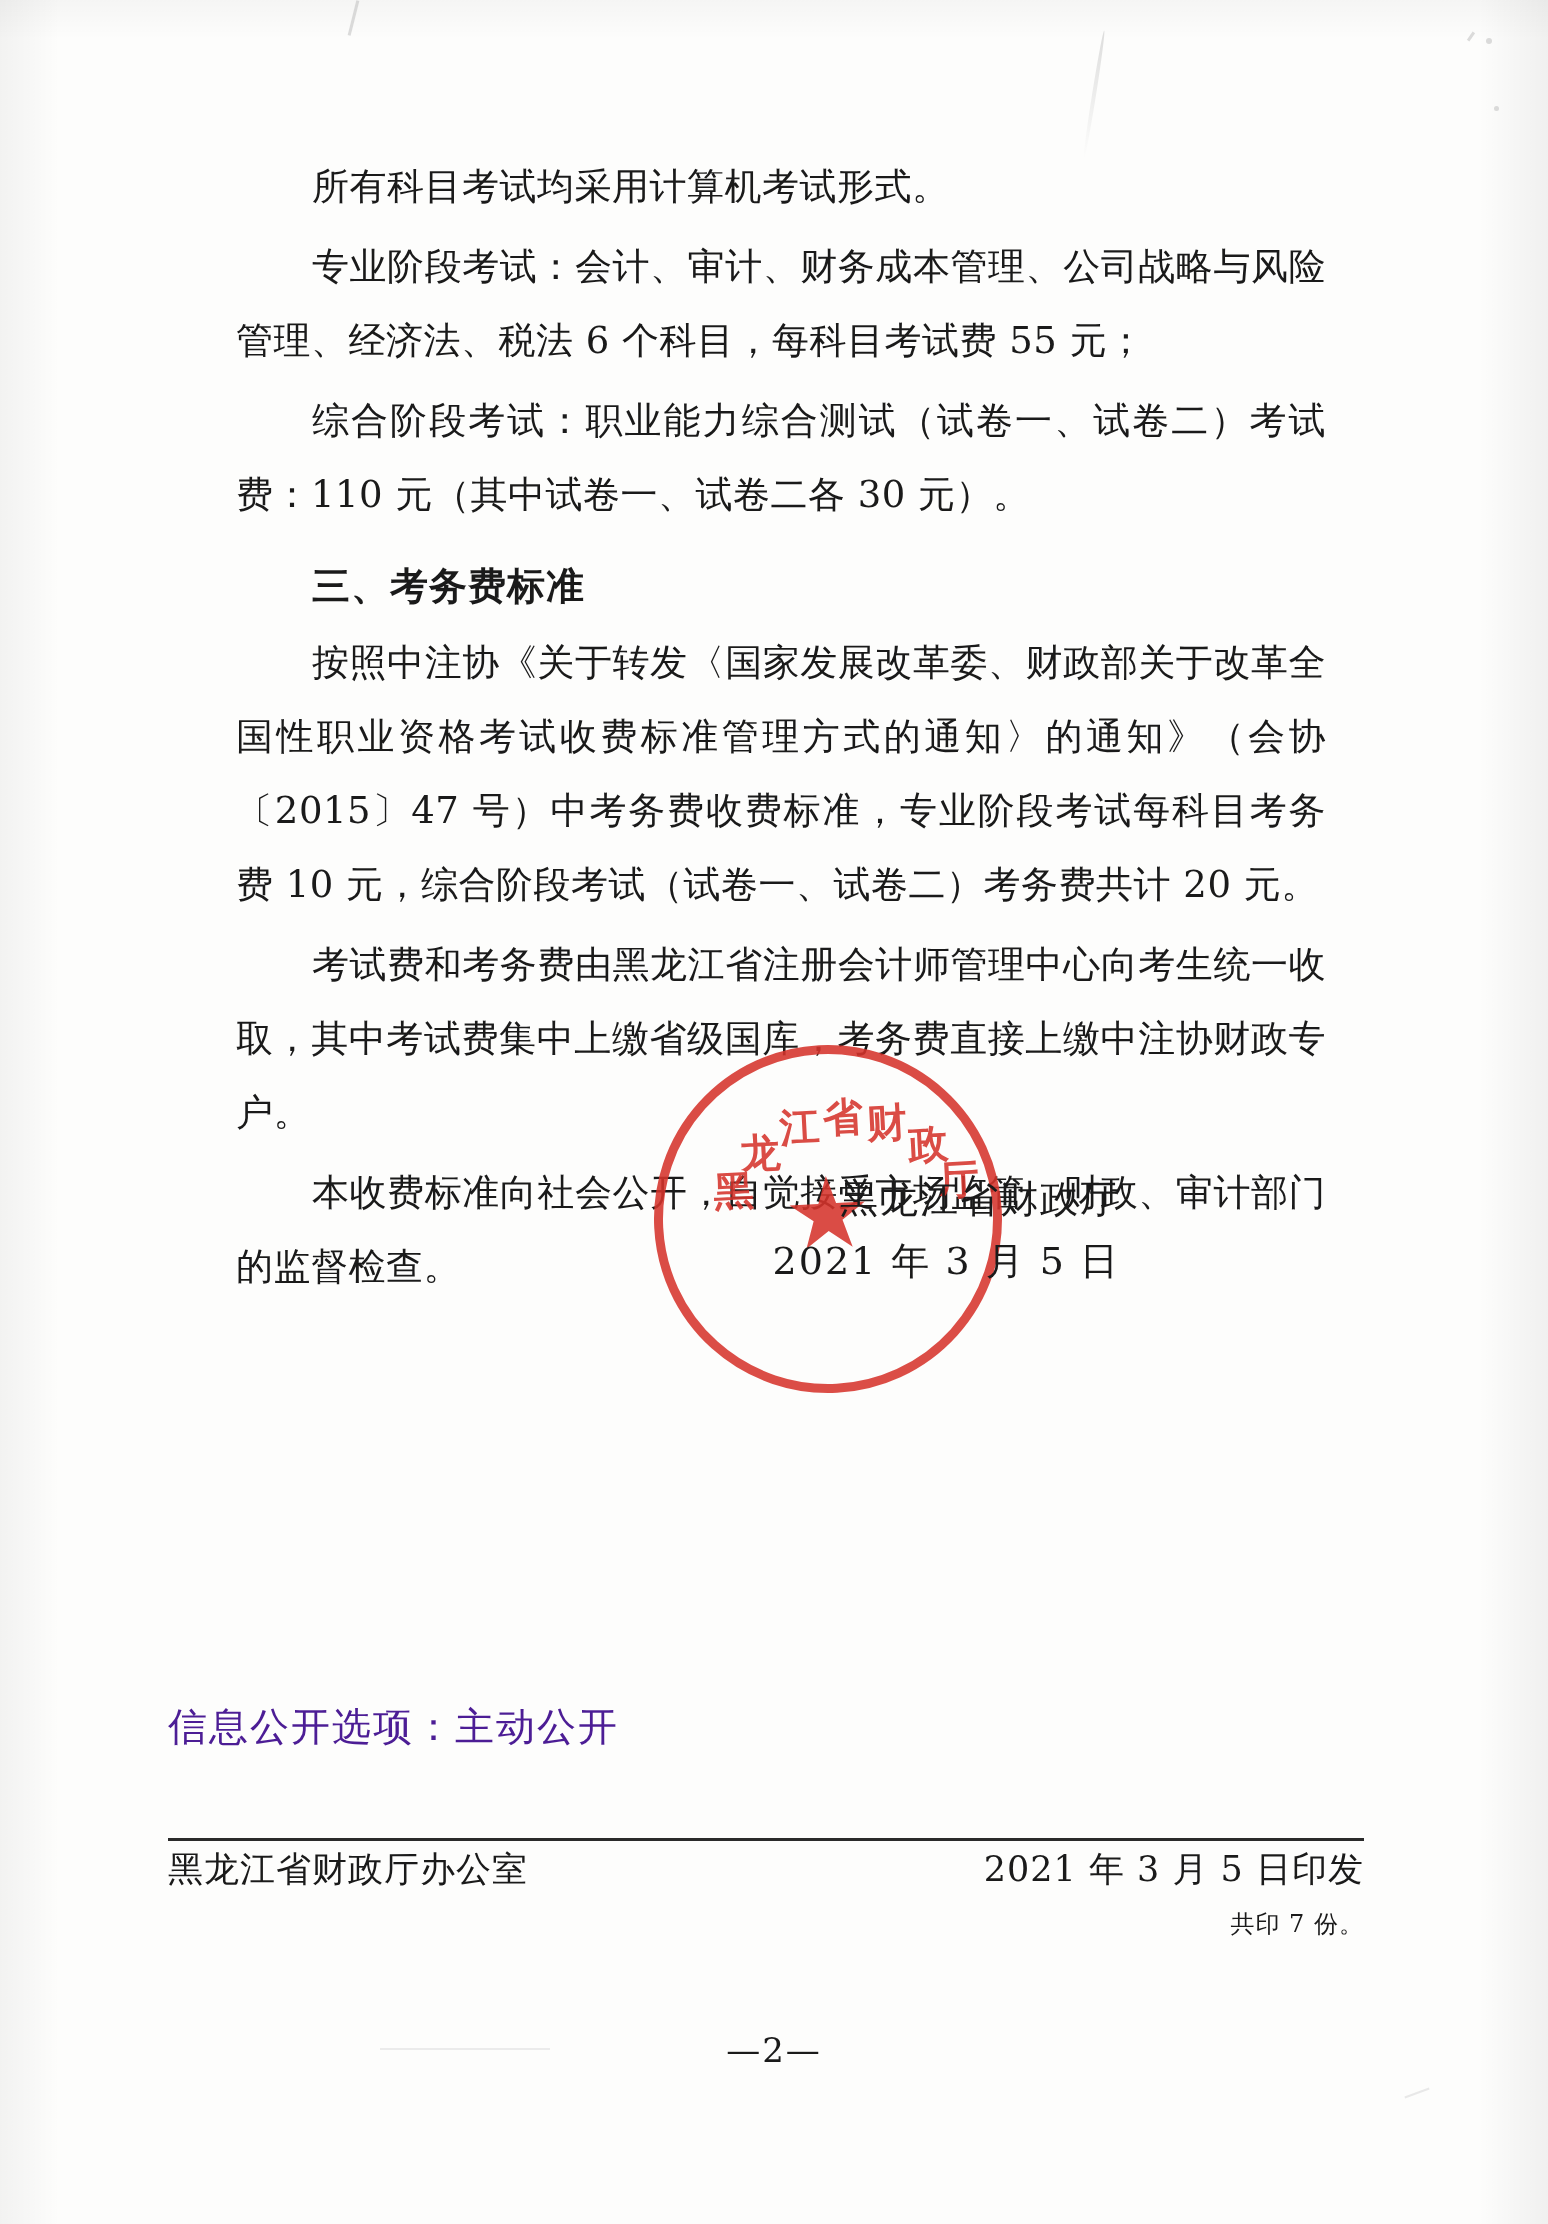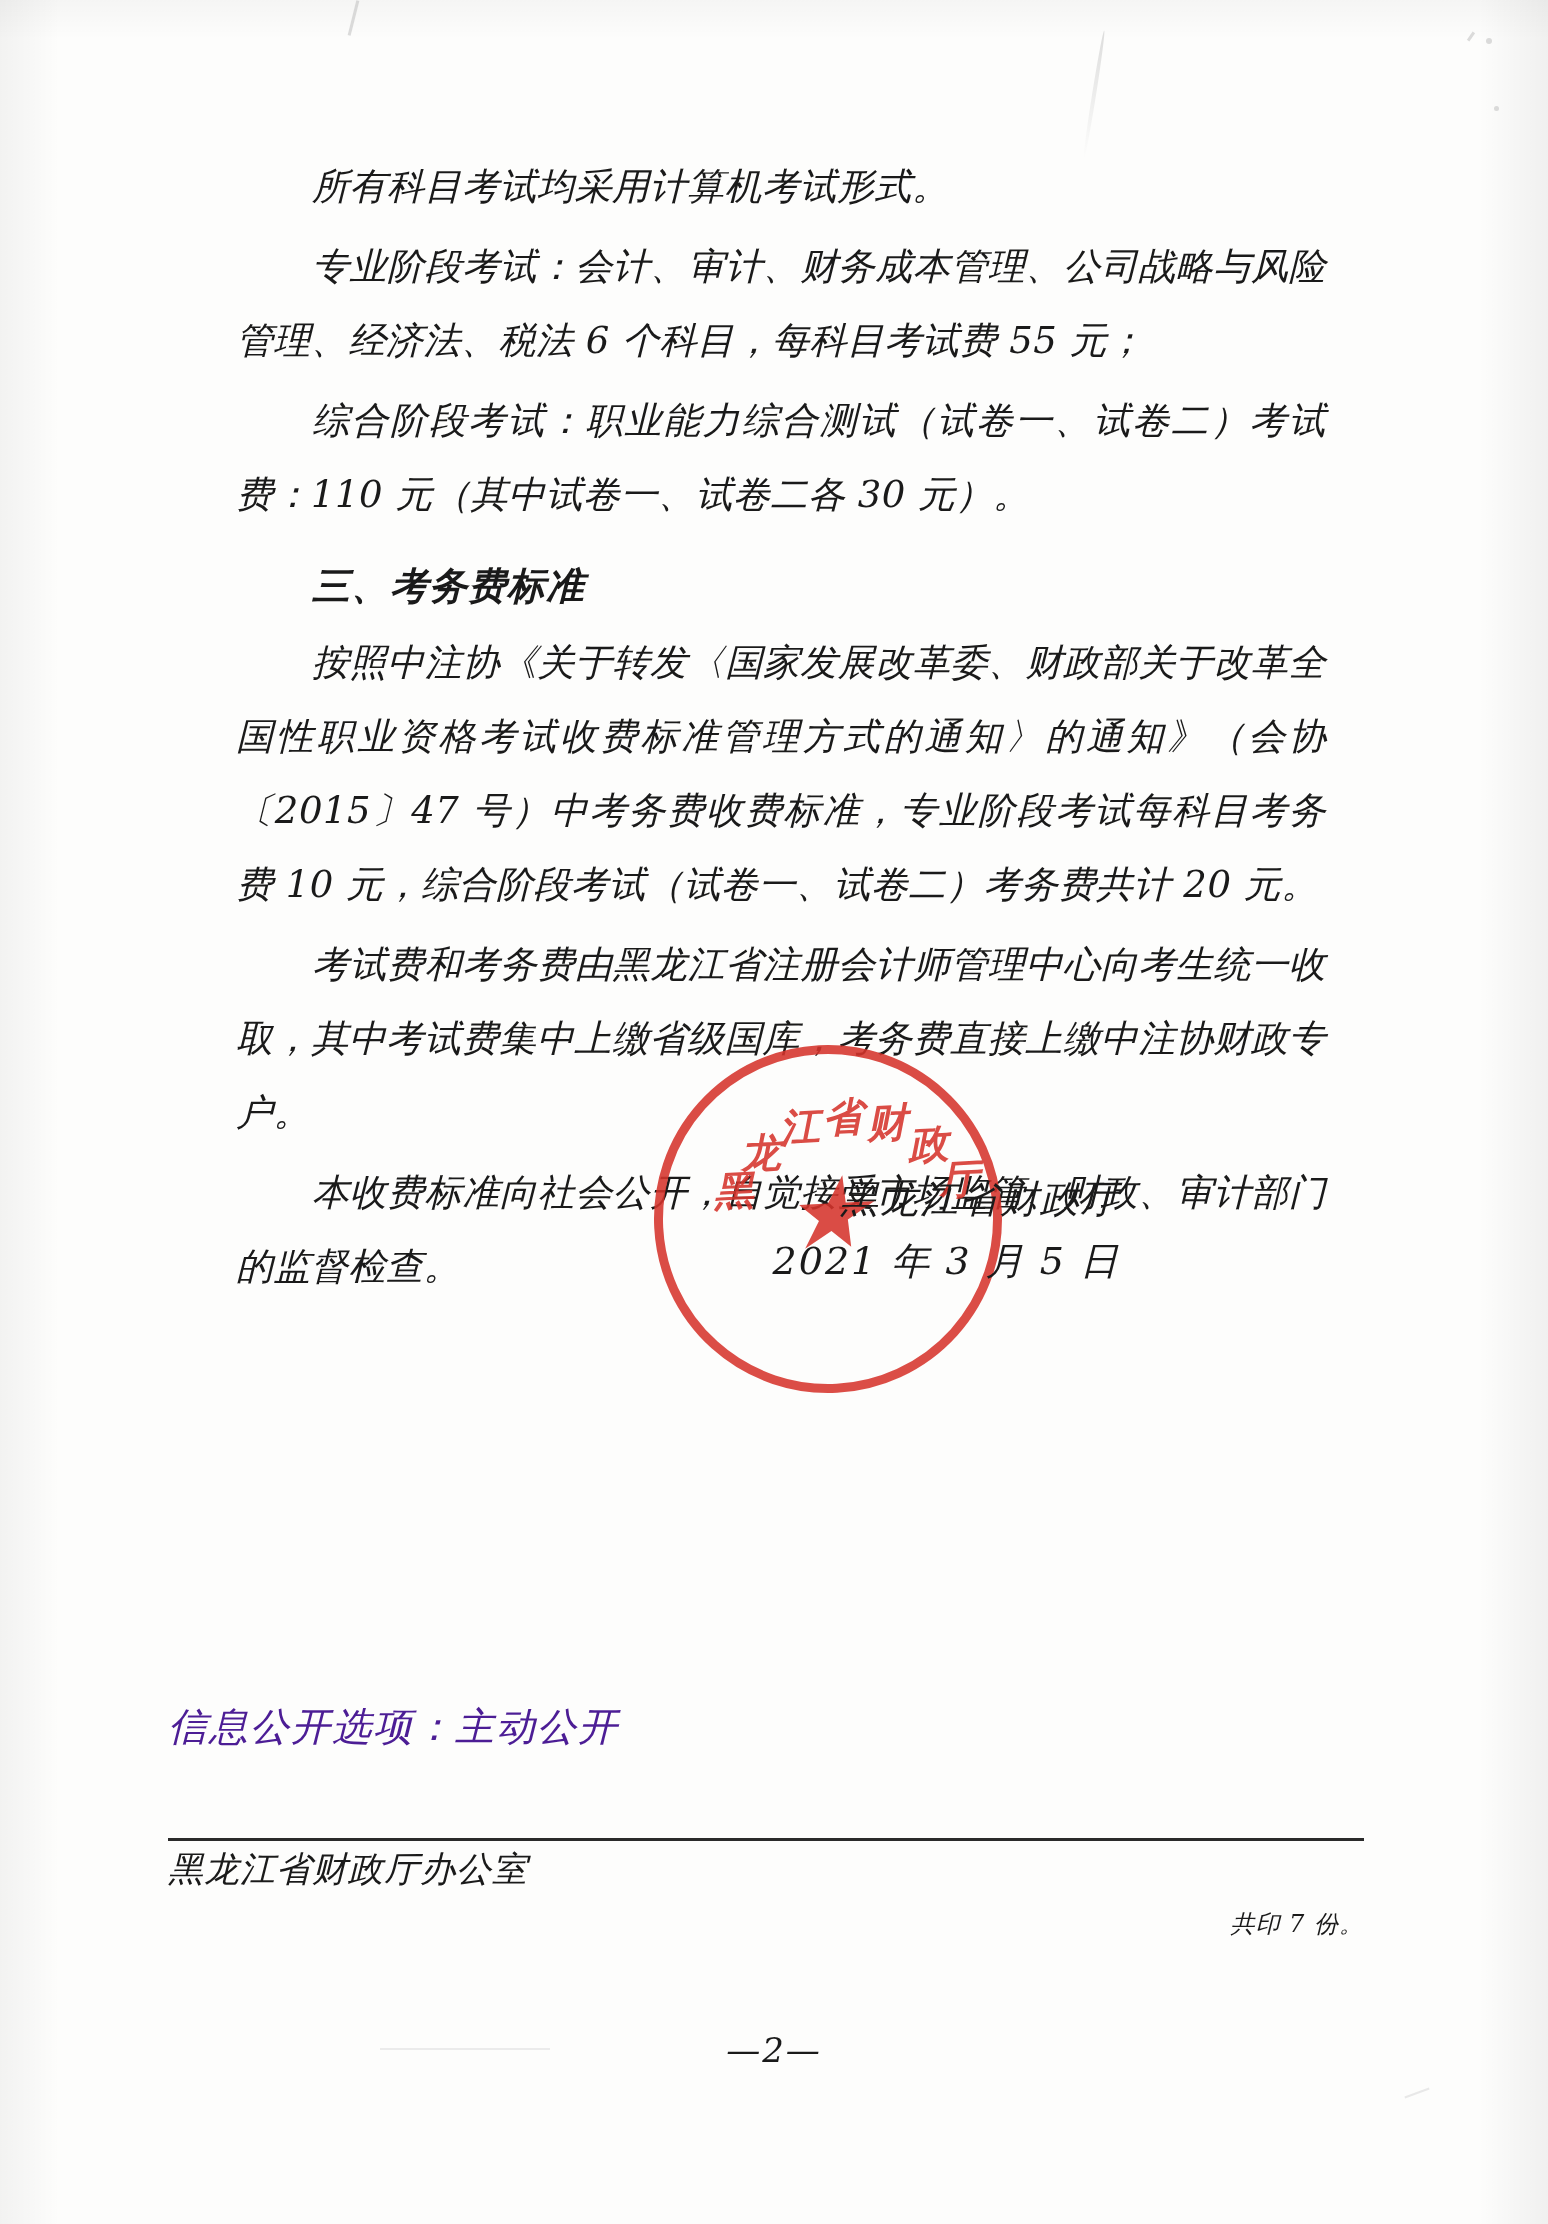--- a/index.html
+++ b/index.html
@@ -14,21 +14,20 @@
     font-family: "DejaVu Serif", "Liberation Serif", serif;
     color: #1a1a1a;
     overflow: hidden;
   }
   .page {
     position: absolute;
     left: 0; top: 0;
     width: 1548px;
     height: 2224px;
     background: #fdfdfc;
-    font-style: italic;
   }
   
   .scan-tint {
     position: absolute;
     inset: 0;
     background:
       linear-gradient(90deg, rgba(0,0,0,0.045) 0px, rgba(0,0,0,0.0) 60px),
       linear-gradient(270deg, rgba(0,0,0,0.05) 0px, rgba(0,0,0,0.0) 70px),
       linear-gradient(180deg, rgba(0,0,0,0.03) 0px, rgba(0,0,0,0.0) 40px);
     pointer-events: none;
@@ -219,18 +218,19 @@
     <div class="org">黑龙江省财政厅</div>
     <div class="date">2021 年 3 月 5 日</div>
   </div>
 
   <div class="disclosure">信息公开选项：主动公开</div>
 
   <div class="footer-rule"></div>
 
   <div class="footer-row">
     <div>黑龙江省财政厅办公室</div>
+    <div>2021 年 3 月 5 日印发</div>
   </div>
 
   <div class="footer-copies">共印 7 份。</div>
 
   <div class="page-number">—2—</div>
 </div>
 
 </body></html>

